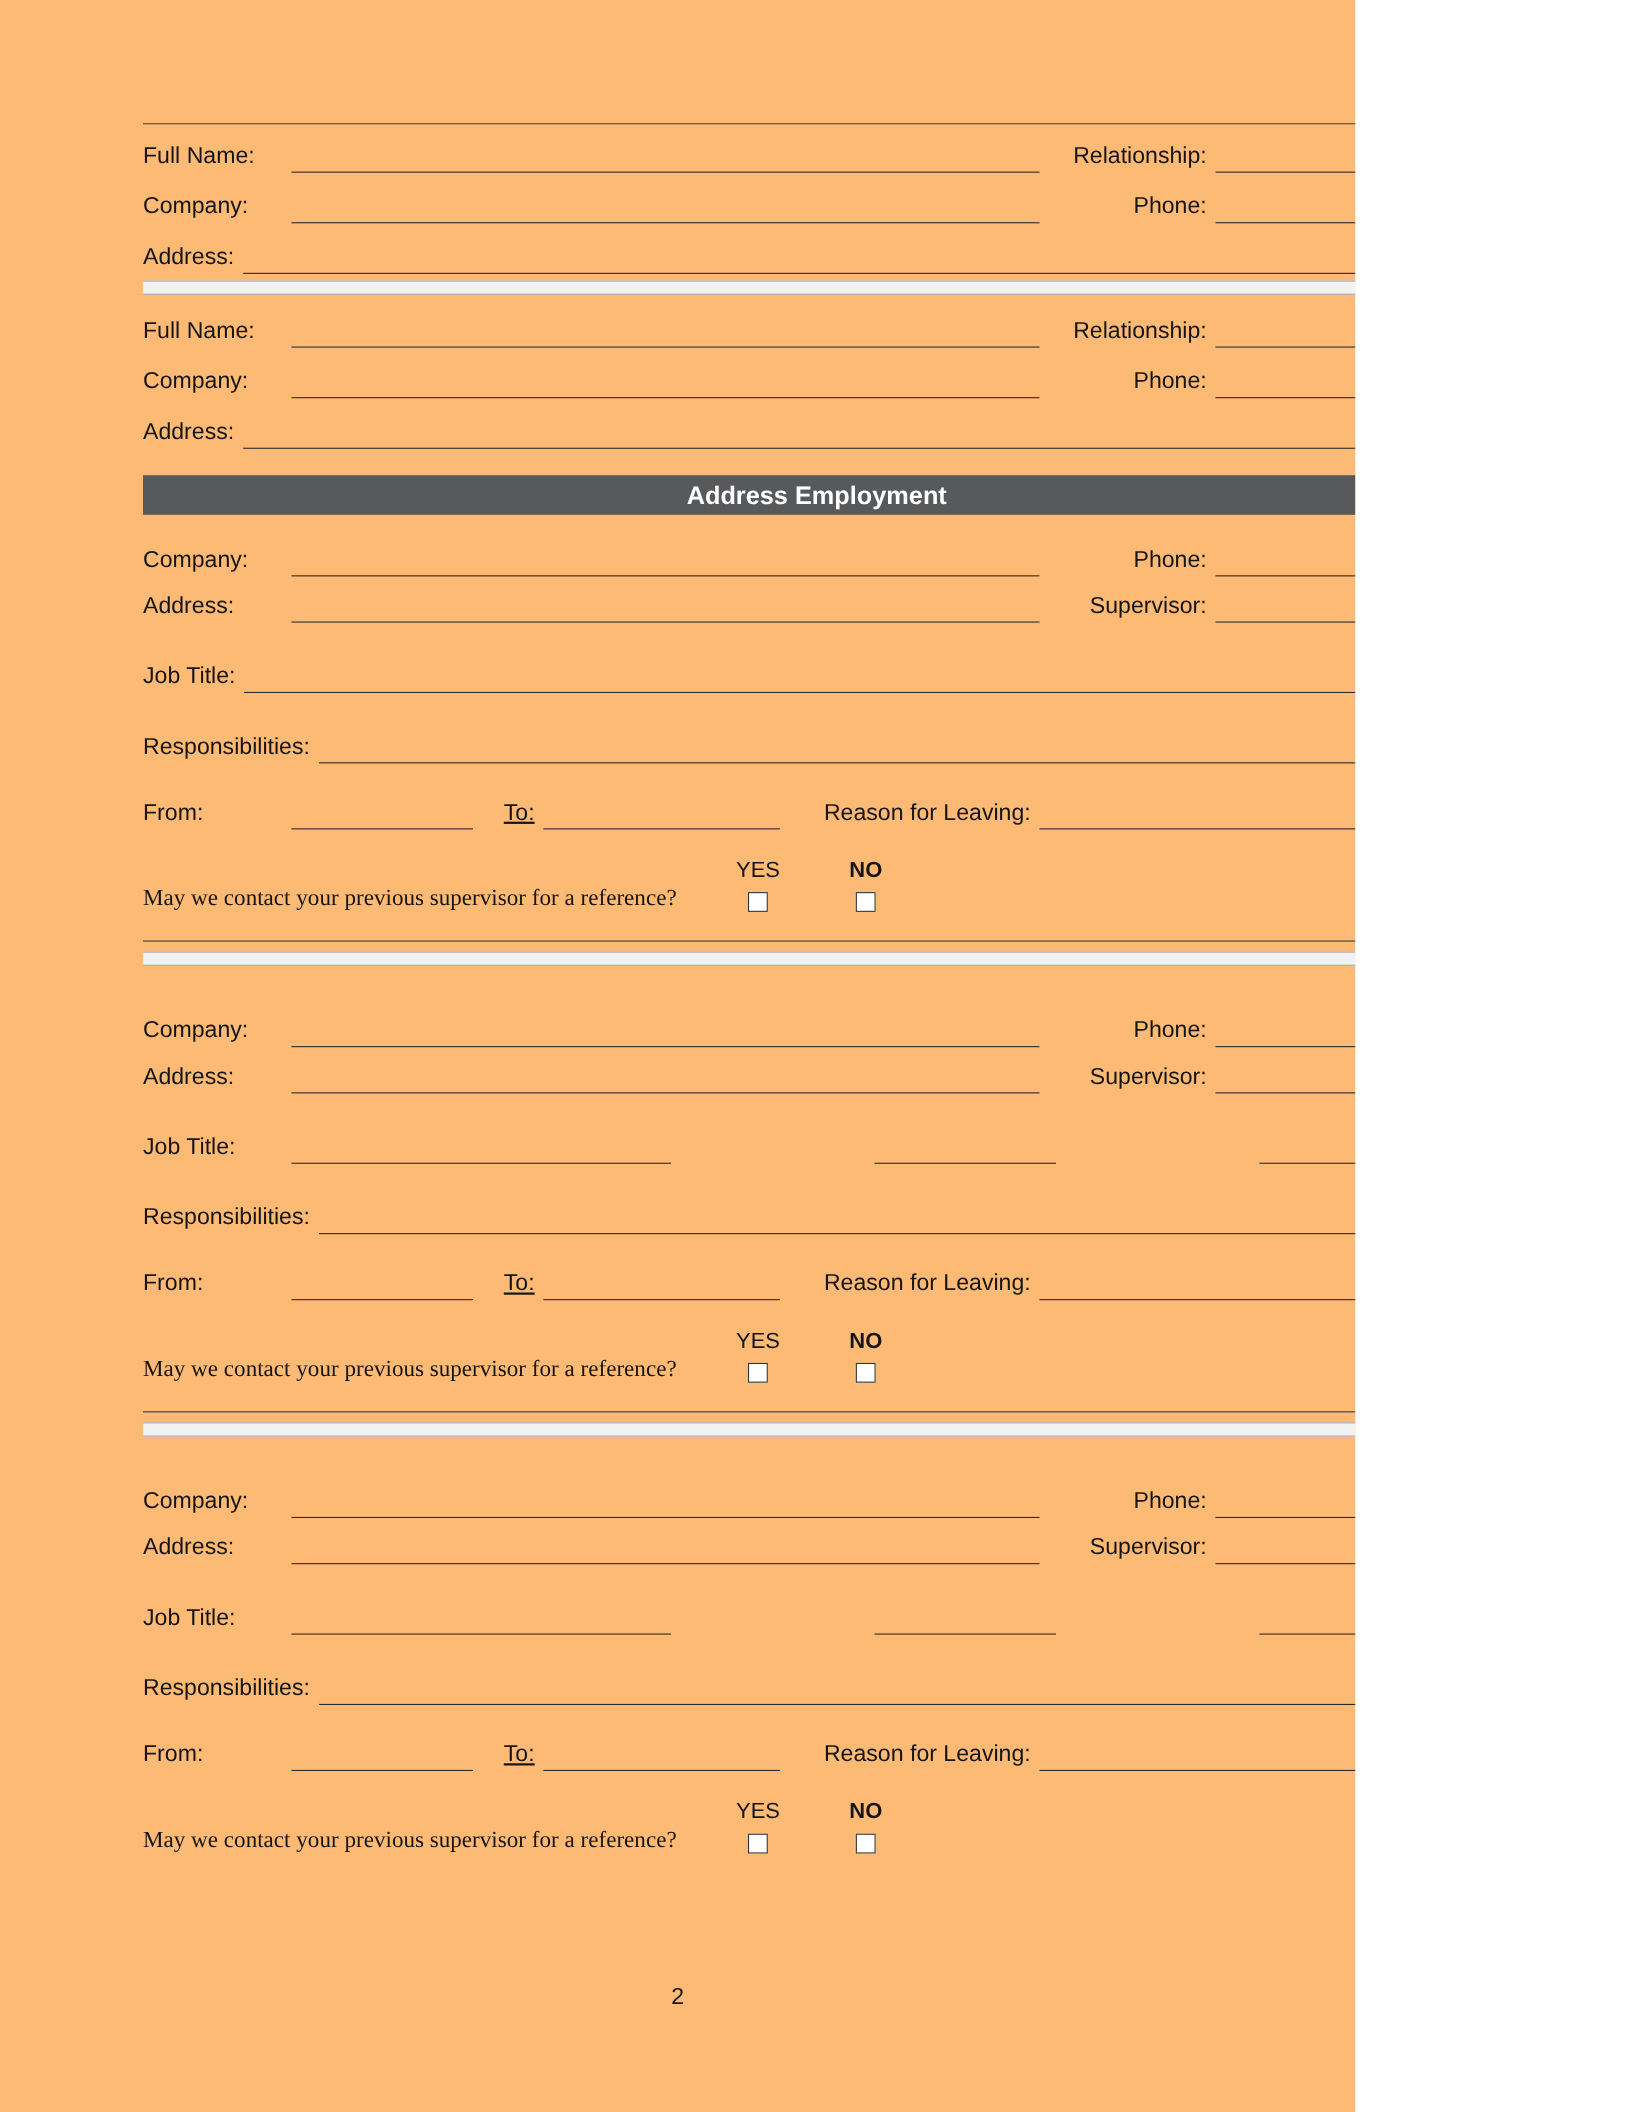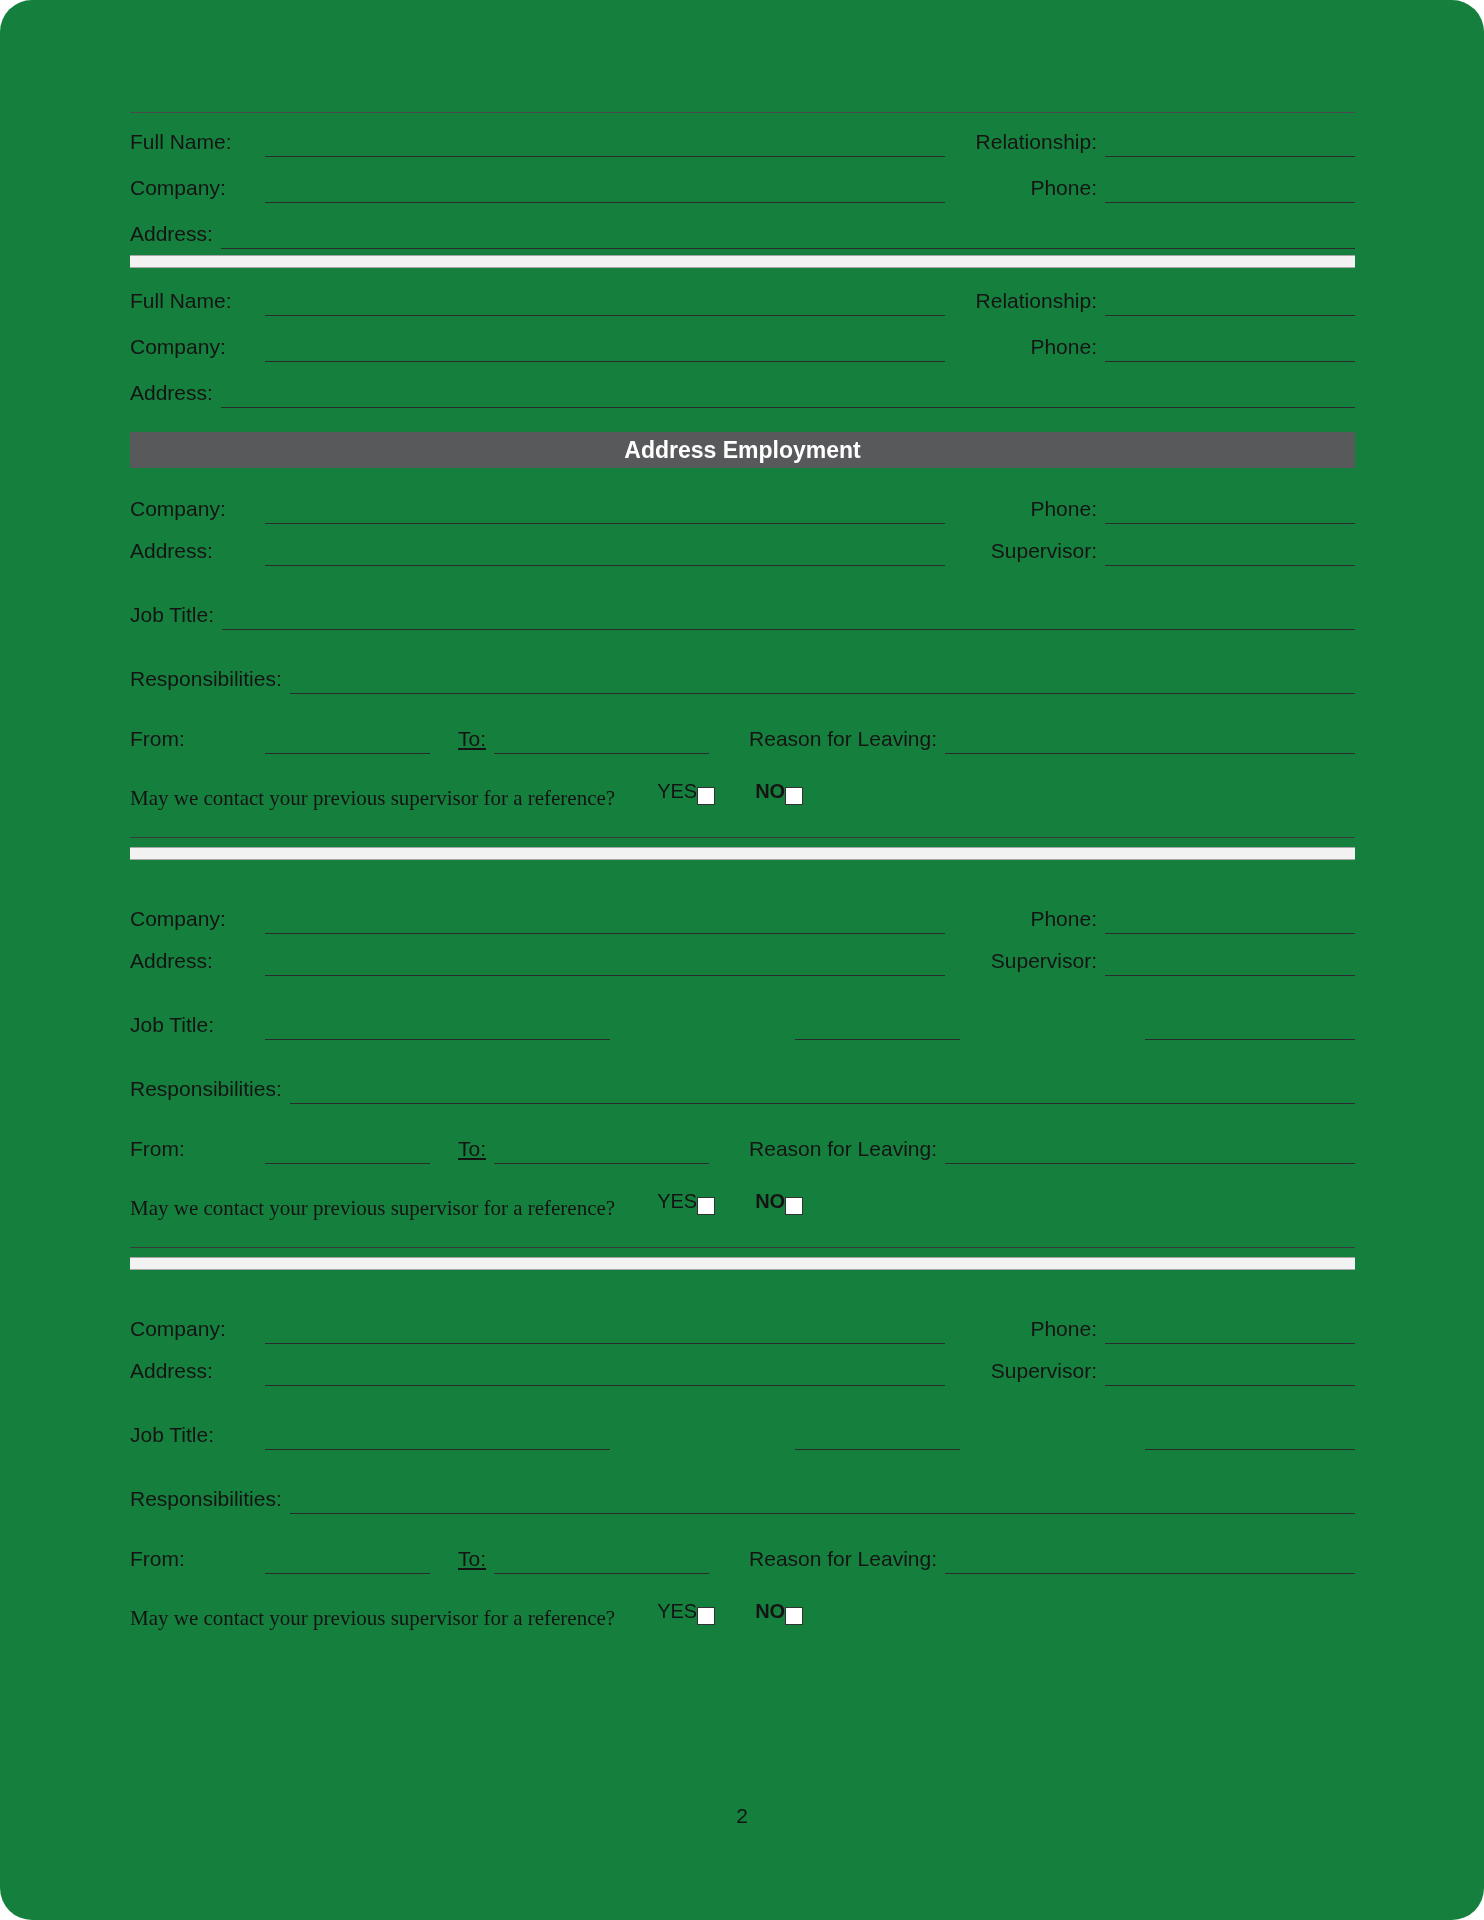--- a/index.html
+++ b/index.html
@@ -4,25 +4,24 @@
 <style>
   * { box-sizing: border-box; }
   html, body { margin: 0; padding: 0; }
   body {
     background: #ffffff;
     font-family: "Liberation Sans", "DejaVu Sans", sans-serif;
     color: #141414;
   }
   .page {
     position: relative;
-    width: 1484px;
+    width: 1232px;
     height: 1920px;
-    background: #15803d;
+    background: #fdba74;
     overflow: hidden;
-    border-radius: 32px;
   }
   .content {
     position: absolute;
     left: 130px;
     top: 112px;
     width: 1225px;
   }
   .topline { border-top: 1.5px solid #4a4a4a; margin-bottom: 14px; }
 
   .row {
@@ -82,20 +81,21 @@
 
   .contact-row {
     display: flex;
     align-items: flex-end;
     margin-top: 26px;
     font-size: 21px;
   }
   .question { flex: 0 0 auto; white-space: nowrap; line-height: 26px; font-family: Liberation Serif, serif; }
   .cb-col {
     display: flex;
+    flex-direction: column;
     align-items: center;
     width: 64px;
   }
   .cb-col.first { margin-left: 42px; }
   .cb-col.second { margin-left: 34px; font-weight: bold; }
   .cb-lbl { font-size: 20px; margin-bottom: 8px; }
   .checkbox {
     width: 18px;
     height: 18px;
     border: 1.6px solid #333333;

